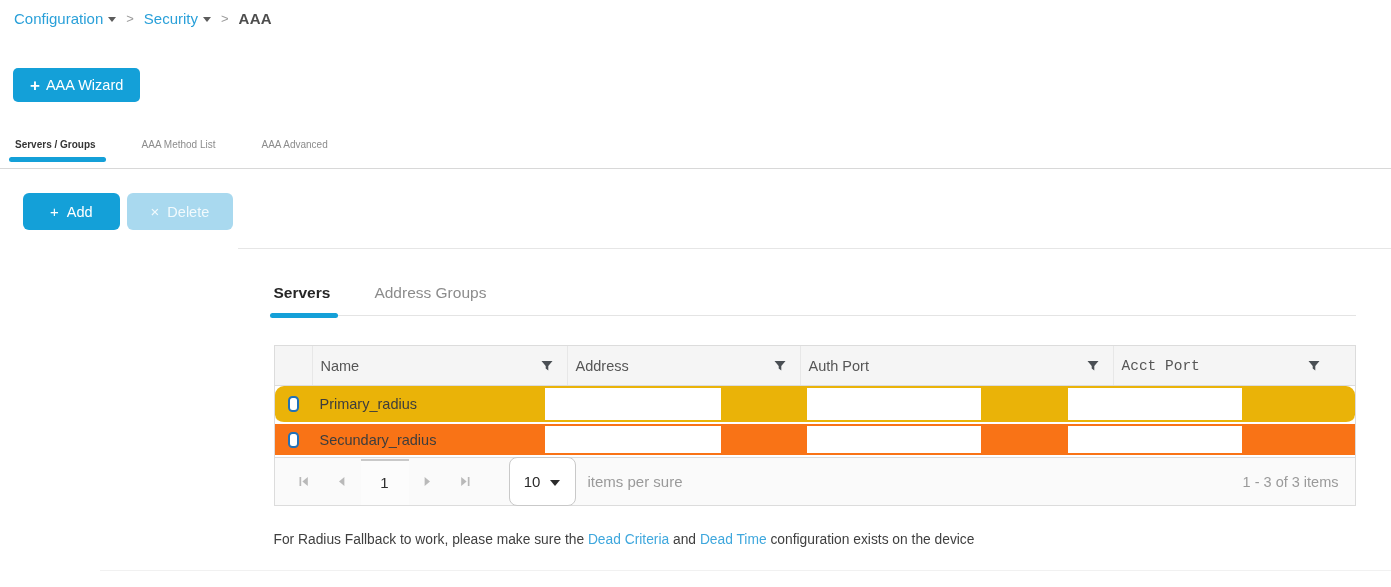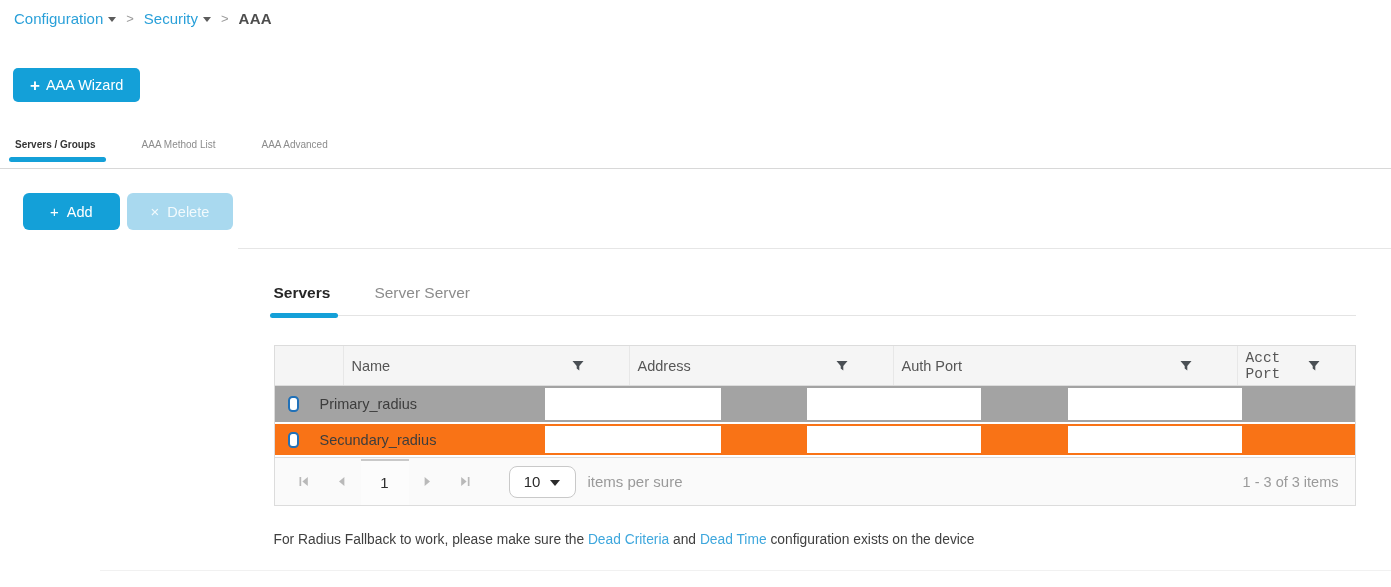--- a/index.html
+++ b/index.html
@@ -46,45 +46,45 @@
 
   
   .subtabs { position:absolute; left:36px; top:34px; width:1082px; border-bottom:1px solid #e4e4e4; display:flex; gap:44px; }
   .subtab { font-size:15.5px; line-height:19px; color:#8c8c8c; padding-bottom:13px; position:relative; cursor:pointer; }
   .subtab.active { color:#262626; font-weight:700; }
   .subtab.active::after { content:""; position:absolute; left:-4px; right:-8px; bottom:-3px;
     height:5px; background:#14a0d8; border-radius:3px; }
 
   
   .tablewrap { position:absolute; left:36px; top:96px; width:1082px; border:1px solid #dcdcdc; background:#fff; }
-  .thead { height:40px; background:#f5f5f5; border-bottom:1px solid #dcdcdc; display:flex; align-items:stretch;gap:31px; }
+  .thead { height:40px; background:#f5f5f5; border-bottom:1px solid #dcdcdc; display:flex; align-items:stretch; }
   .th { display:flex; align-items:center; justify-content:space-between; font-size:14.5px; color:#565656;
     padding:0 14px 0 8px; border-left:1px solid #e7e7e7; }
   .th:first-child { border-left:none; }
   .th-cb { width:37px; } .th-name { width:255px; } .th-addr { width:233px; } .th-auth { width:313px; }
   .th-acct { flex:1; padding-right:35px;font-family:Liberation Mono, monospace; }
   .funnel { flex:none; margin-left:8px; }
   .funnel svg { display:block; }
 
   .trow { position:relative; display:flex; align-items:center; border-bottom:2px solid #fff; cursor:pointer; }
-  .trow.selected { height:38px; background:#a3a3a3; }
+  .trow.selected { height:38px; background:#eab308;border-radius:9px; }
   .trow.alt { height:33px; background:#f97316; }
   .cb-cell { width:37px; display:flex; justify-content:center; }
   .checkbox { width:11px; height:16px; border:2.5px solid #2171b8; border-radius:4.5px; background:#fff; }
   .name-cell { font-size:14.5px; color:#3d3d3d; padding-left:8px; }
   .redact { position:absolute; top:2px; bottom:2px; background:#ffffff; }
   .r1 { left:270px; width:176px; } .r2 { left:532px; width:174px; } .r3 { left:793px; width:174px; }
 
   
   .pager { height:48px; border-top:1px solid #dcdcdc; background:#fafafa; display:flex; align-items:center; padding:0 16px 0 10px; }
   .pg-ico { width:38px; height:46px; display:flex; align-items:center; justify-content:center; cursor:pointer; }
   .pg-ico svg { display:block; }
   .pg-num { width:48px; height:46px; display:flex; align-items:center; justify-content:center;
     font-size:15px; color:#2e2e2e; border-top:2px solid #c9c9c9; background:#fcfcfc; cursor:pointer; }
-  .pg-size { margin-left:24px; width:67px; height:32px; border:1px solid #c9c9c9; border-radius:8px; background:#fff;
+  .pg-size { margin-left:24px; width:67px; height:49px; border:1px solid #c9c9c9; border-radius:8px; background:#fff;
     display:flex; align-items:center; justify-content:center; gap:10px; font-size:15px; color:#2b2b2b; cursor:pointer; }
   .pg-size .dd-caret { width:0; height:0; border-left:5px solid transparent; border-right:5px solid transparent;
     border-top:6px solid #2b2b2b; margin-top:2px; }
   .pg-label { margin-left:12px; font-size:15px; color:#9a9a9a; }
   .pg-range { margin-left:auto; font-size:14.5px; color:#9a9a9a; }
 
   
   .footnote { position:absolute; left:36px; top:283px; font-size:13.8px; color:#3f3f3f; white-space:nowrap; }
   .footnote .lnk { color:#3ea7dd; cursor:pointer; }
 
@@ -131,21 +131,21 @@
     </button>
   </div>
 
   <div class="content">
 
 
     <div class="panel">
 
       <div class="subtabs">
         <div class="subtab active">Servers</div>
-        <div class="subtab">Server Server</div>
+        <div class="subtab">Address Groups</div>
       </div>
 
       <div class="tablewrap">
 
         <div class="thead">
           <div class="th th-cb"></div>
           <div class="th th-name">
             <span>Name</span>
             <span class="funnel">
               <svg width="12" height="12" viewBox="0 0 12 12">

